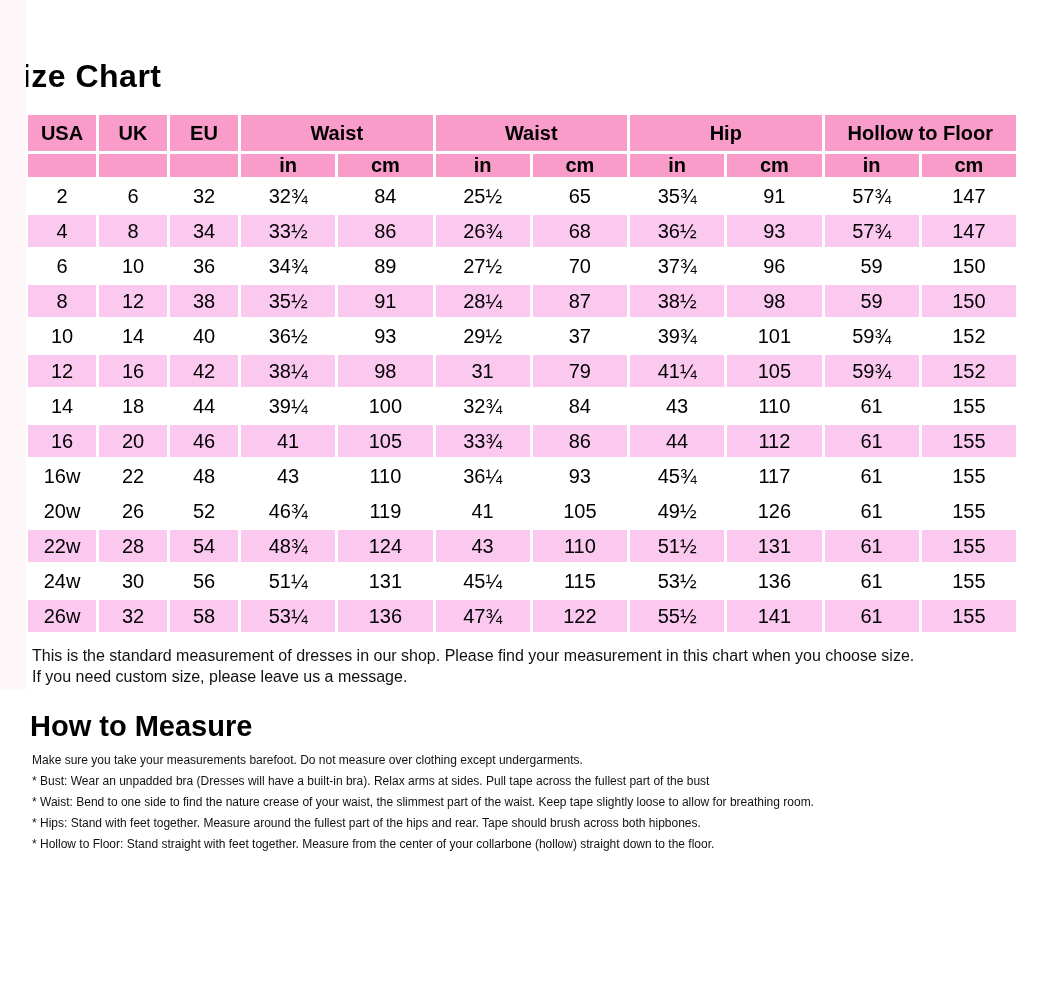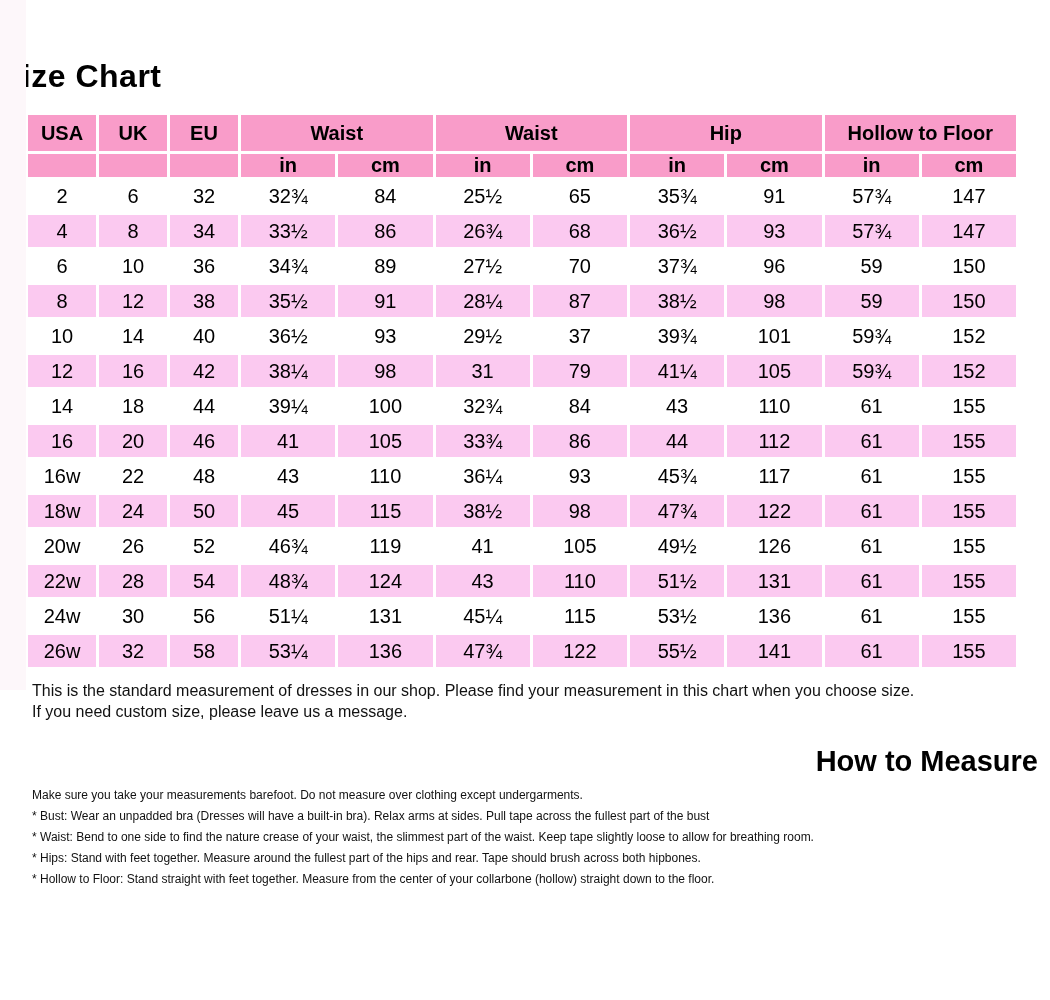--- a/index.html
+++ b/index.html
@@ -54,25 +54,24 @@
   table.size-chart td      { height: 32px; background: #ffffff; }
   table.size-chart tr.alt td { background: var(--alt-row-pink, #fbc9f0); }
   .notes {
     margin: 10px 0 16px 32px;
     width: 995px;
     font-size: 16px;
     line-height: 21px;
     color: #111111;
   }
   .htm-heading {
-    margin: 23px 12px 7px 30px;
+    margin: 23px 0 7px 30px;
     font-size: 29px;
     line-height: 33px;
     font-weight: bold;
-    text-align: right;
   }
   .measure {
     margin: 0 0 0 32px;
     width: 995px;
     font-size: 12px;
     line-height: 21px;
     color: #111111;
   }
   .measure .hang {
     padding-left: 13px;
@@ -237,33 +236,20 @@
           <td>48</td>
           <td>43</td>
           <td>110</td>
           <td>36¼</td>
           <td>93</td>
           <td>45¾</td>
           <td>117</td>
           <td>61</td>
           <td>155</td>
         </tr>
-        <tr class="alt">
-          <td>18w</td>
-          <td>24</td>
-          <td>50</td>
-          <td>45</td>
-          <td>115</td>
-          <td>38½</td>
-          <td>98</td>
-          <td>47¾</td>
-          <td>122</td>
-          <td>61</td>
-          <td>155</td>
-        </tr>
         <tr>
           <td>20w</td>
           <td>26</td>
           <td>52</td>
           <td>46¾</td>
           <td>119</td>
           <td>41</td>
           <td>105</td>
           <td>49½</td>
           <td>126</td>

